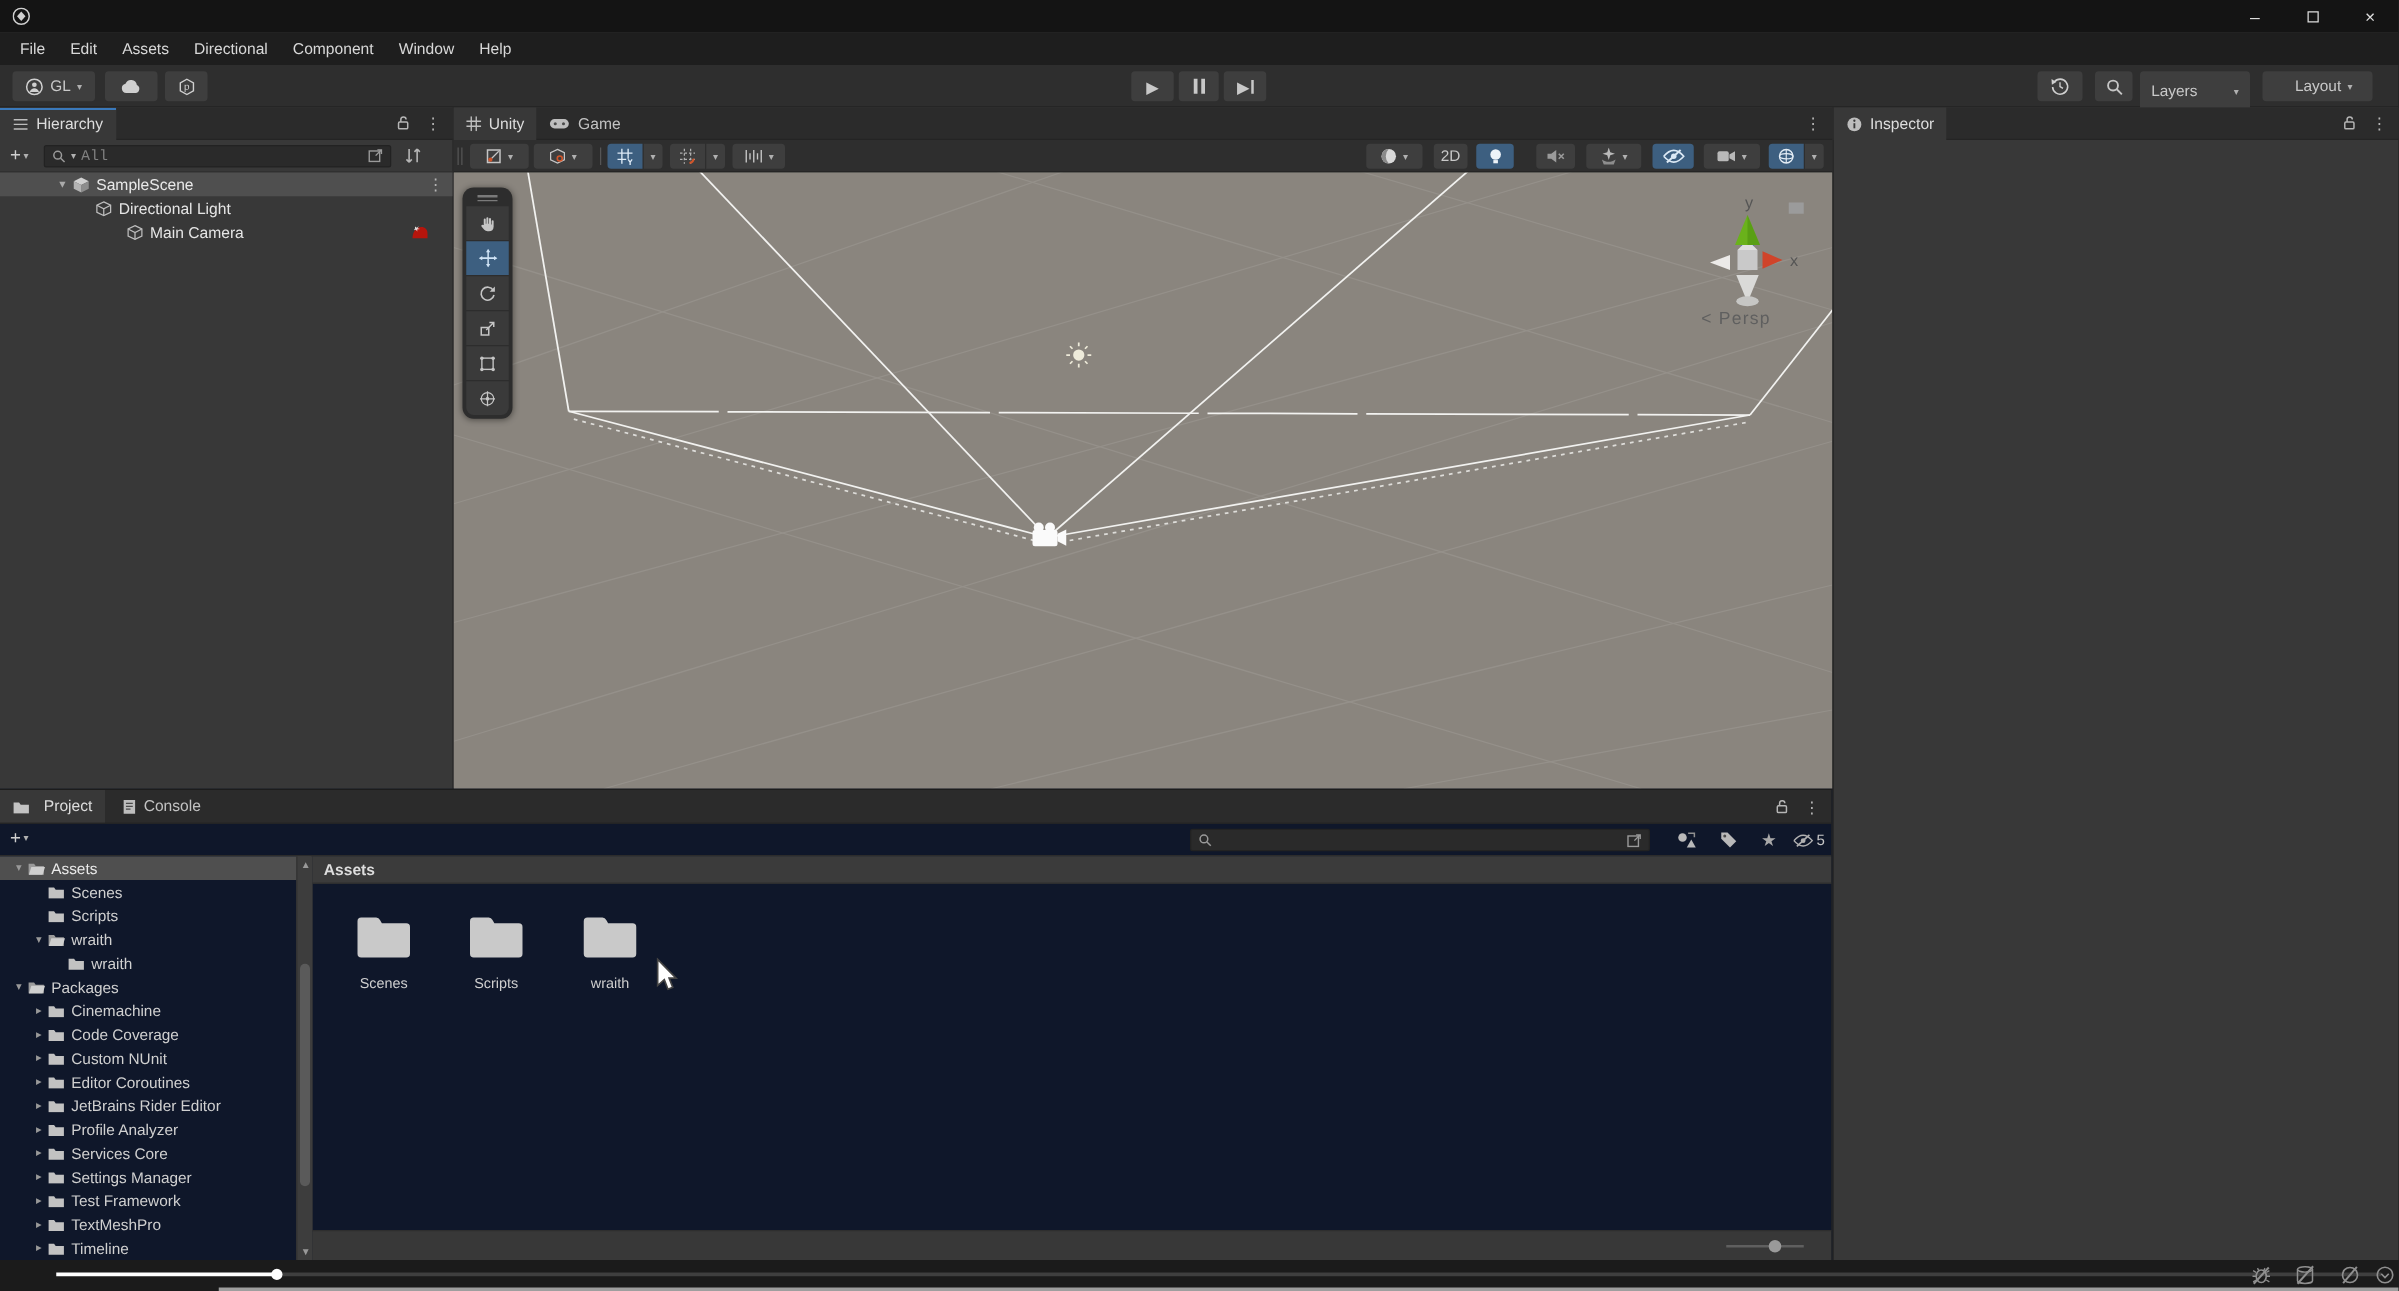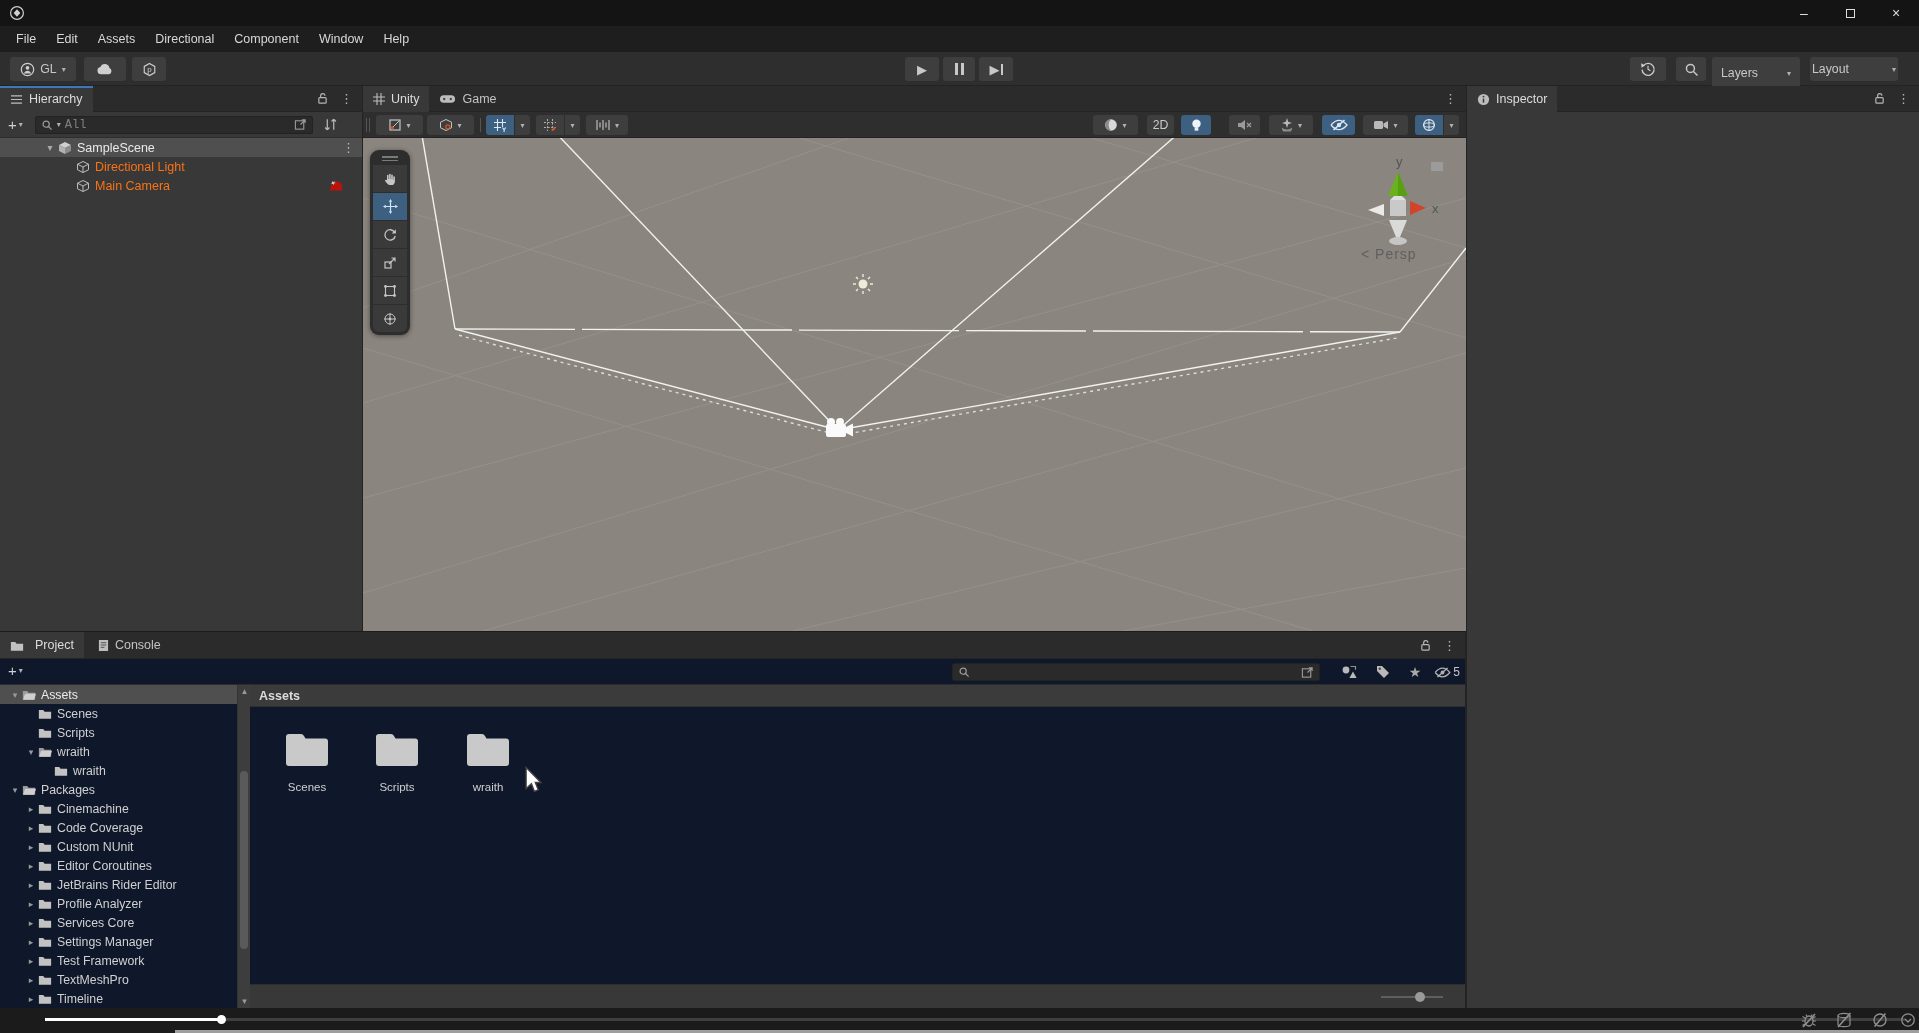--- a/index.html
+++ b/index.html
@@ -41,21 +41,21 @@
   .searchbox{height:18px;background:#2a2a2a;border:1px solid #222;border-radius:2px;display:flex;align-items:center;padding:0 5px;gap:4px}
   .searchbox input{flex:1;background:transparent;border:none;outline:none;color:#bdbdbd;font-size:12px;font-family:Liberation Mono, monospace;min-width:0}
   .searchbox input::placeholder{color:#808080}
 
   
   .hierarchy-panel{position:absolute;left:0;top:86px;width:363px;height:545px;background:#383838;border-right:1px solid #232323}
   .hier-toolbar{position:absolute;left:0;top:26px;right:0;height:26px;border-bottom:1px solid #2e2e2e;display:flex;align-items:center}
   .plusbtn{display:flex;align-items:center;gap:2px;margin-left:8px;color:#cfcfcf}
   .plusbtn .pg{font-size:15px;line-height:1}
   .tree{position:absolute;left:0;top:52px;right:0}
-  .trow{height:19px;display:flex;align-items:center;position:relative;font-size:12.5px;color:#f97316}
+  .trow{height:19px;display:flex;align-items:center;position:relative;font-size:12.5px;color:#e5e5e5}
   .trow.selected{background:#4f4f4f;color:#e9e9e9}
   .caret{width:16px;display:inline-block;text-align:center;font-size:10px;color:#aaa;flex-shrink:0}
   .oi{width:14px;height:14px;margin-right:5px;flex-shrink:0}
   .fi{width:14px;height:11px;margin-right:5px;flex-shrink:0}
   .hbadge{position:absolute;right:18px;top:2px}
   .hkebab{position:absolute;right:7px;top:2px;color:#b5b5b5;font-size:13px}
 
   
   .scene-panel{position:absolute;left:363px;top:86px;width:1103px;height:545px;background:#383838}
   .scene-toolbar{position:absolute;left:0;top:26px;right:0;height:26px;background:#2e2e2e;border-bottom:1px solid #232323}
@@ -196,21 +196,21 @@
     <div class="tbtn" style="left:1676px;width:30px">
       <svg width="15" height="15" viewBox="0 0 14 14">
           <circle cx="6" cy="6" r="3.7" fill="none" stroke="#c5c5c5" stroke-width="1.4"></circle>
           <path d="M8.8 8.8 12.6 12.6" stroke="#c5c5c5" stroke-width="1.4"></path>
         </svg>
     </div>
     <div class="tbtn" style="left:1712px;width:88px;justify-content:space-between;padding:16px 9px">
       <span class="ddtext">Layers</span>
       <span class="dcaret">▾</span>
     </div>
-    <div class="tbtn" style="left:1810px;width:88px;justify-content:space-between;padding:0 2px">
+    <div class="tbtn" style="left:1810px;width:88px;justify-content:space-between;padding:0 26px">
       <span class="ddtext">Layout</span>
       <span class="dcaret">▾</span>
     </div>
   </div>
 
   <div class="hierarchy-panel">
     <div class="tabbar">
       <div class="tab active focused">
         <svg width="13" height="11" viewBox="0 0 14 12">
             <path stroke="#bdbdbd" stroke-width="1.3" d="M1 2h12M1 6h12M1 10h12"></path>
@@ -264,21 +264,21 @@
           <span class="hkebab">⋮</span>
         </div>
         <div class="trow" style="padding-left: 60px;">
           <span class="caret"></span>
           <svg class="oi" viewBox="0 0 14 14">
             <path fill="none" stroke="#bdbdbd" d="M7 1.5 12.5 4.2v5.6L7 12.5 1.5 9.8V4.2z"></path>
             <path fill="none" stroke="#bdbdbd" d="M1.5 4.2 7 7l5.5-2.8M7 7v5.5"></path>
           </svg>
           <span>Directional Light</span>
         </div>
-        <div class="trow" style="padding-left: 60px; text-align: center;">
+        <div class="trow" style="padding-left: 85px; text-align: center;">
           <span class="caret"></span>
           <svg class="oi" viewBox="0 0 14 14">
             <path fill="none" stroke="#bdbdbd" d="M7 1.5 12.5 4.2v5.6L7 12.5 1.5 9.8V4.2z"></path>
             <path fill="none" stroke="#bdbdbd" d="M1.5 4.2 7 7l5.5-2.8M7 7v5.5"></path>
           </svg>
           <span>Main Camera</span>
           <span class="hbadge">
             <svg width="16" height="14" viewBox="0 0 16 14">
               <path fill="#b5150c" d="M2 12.5c0-5.2 3.1-9 7-9 3.1 0 5 2.1 5 5.2v3.8z"></path>
               <path fill="#ececec" opacity=".9" d="M4 3.2l1.5 1L7 2.7 6.1 4.6 8 5.1 5.6 5.6 6 7.2 4.6 5.7 3.1 6.2l.9-1.5z"></path>

